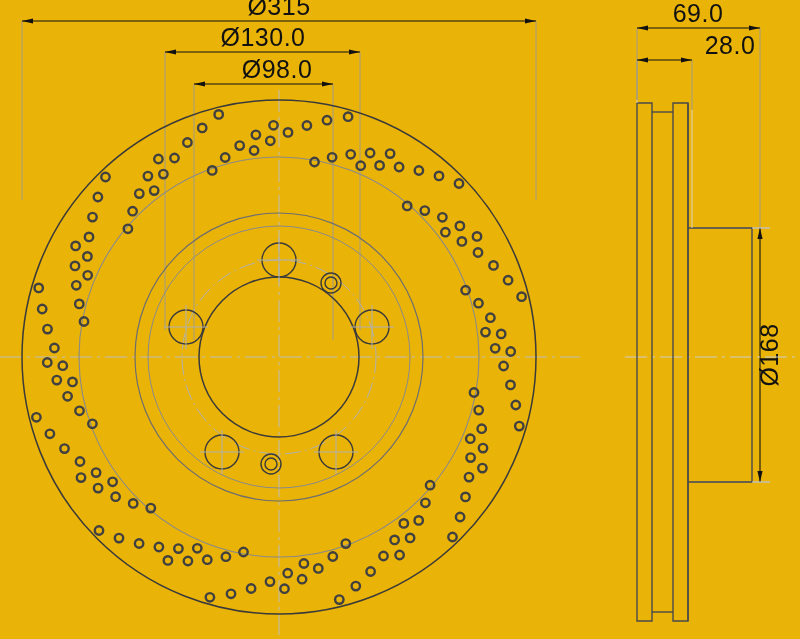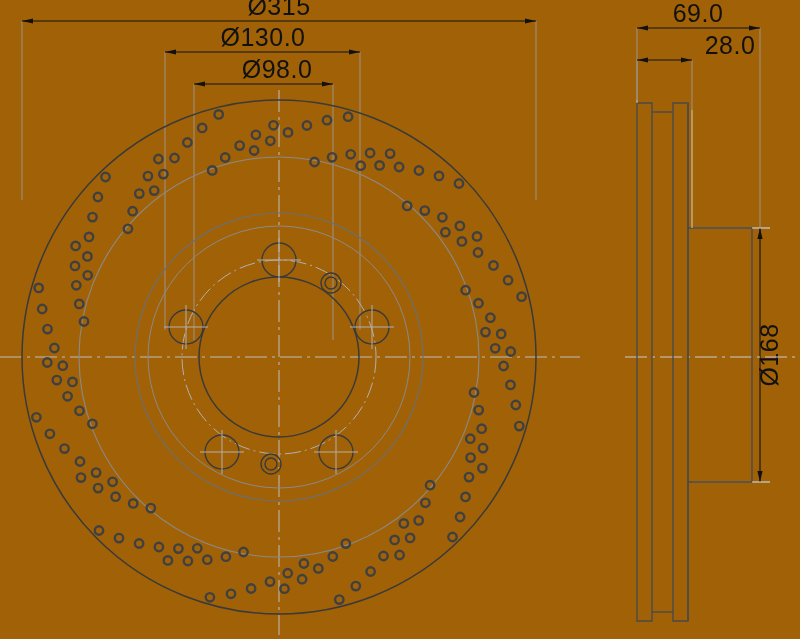--- a/index.html
+++ b/index.html
@@ -1,17 +1,17 @@
 <!DOCTYPE html>
 <html><head>
 <meta charset="utf-8">
 <style>
   html,body{margin:0;padding:0;background:#ffffff;}
   body{width:800px;height:639px;font-family:"Liberation Sans",sans-serif;overflow:hidden;}
-  #root{position:relative;width:800px;height:639px;background:#a16207;}
+  #root{position:relative;width:800px;height:639px;background:#eab308;}
   svg{display:block;}
   .dim-text{
     font-family:"Liberation Sans",sans-serif;
     font-size:25px;
     fill:#111111;
     letter-spacing:0.5px;
   }
 </style>
 </head>
 <body>

